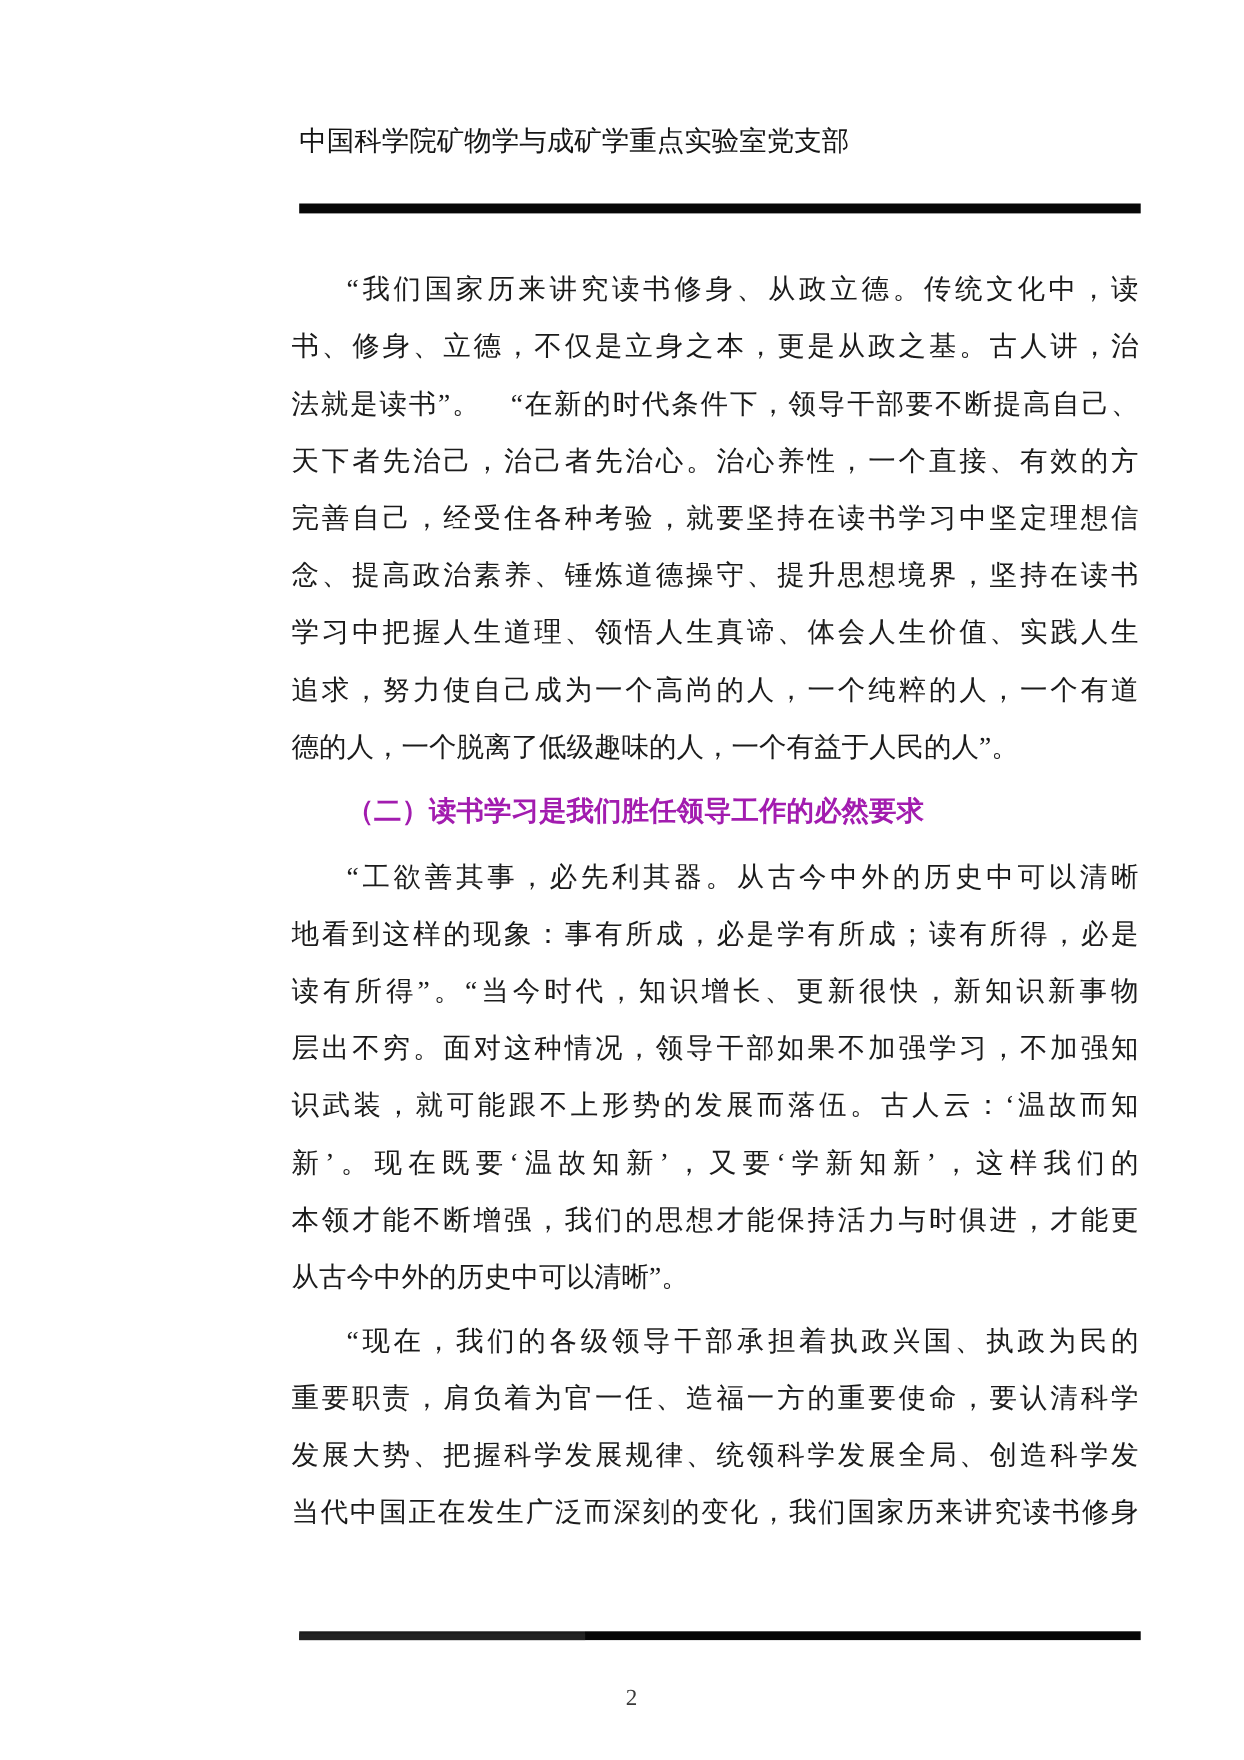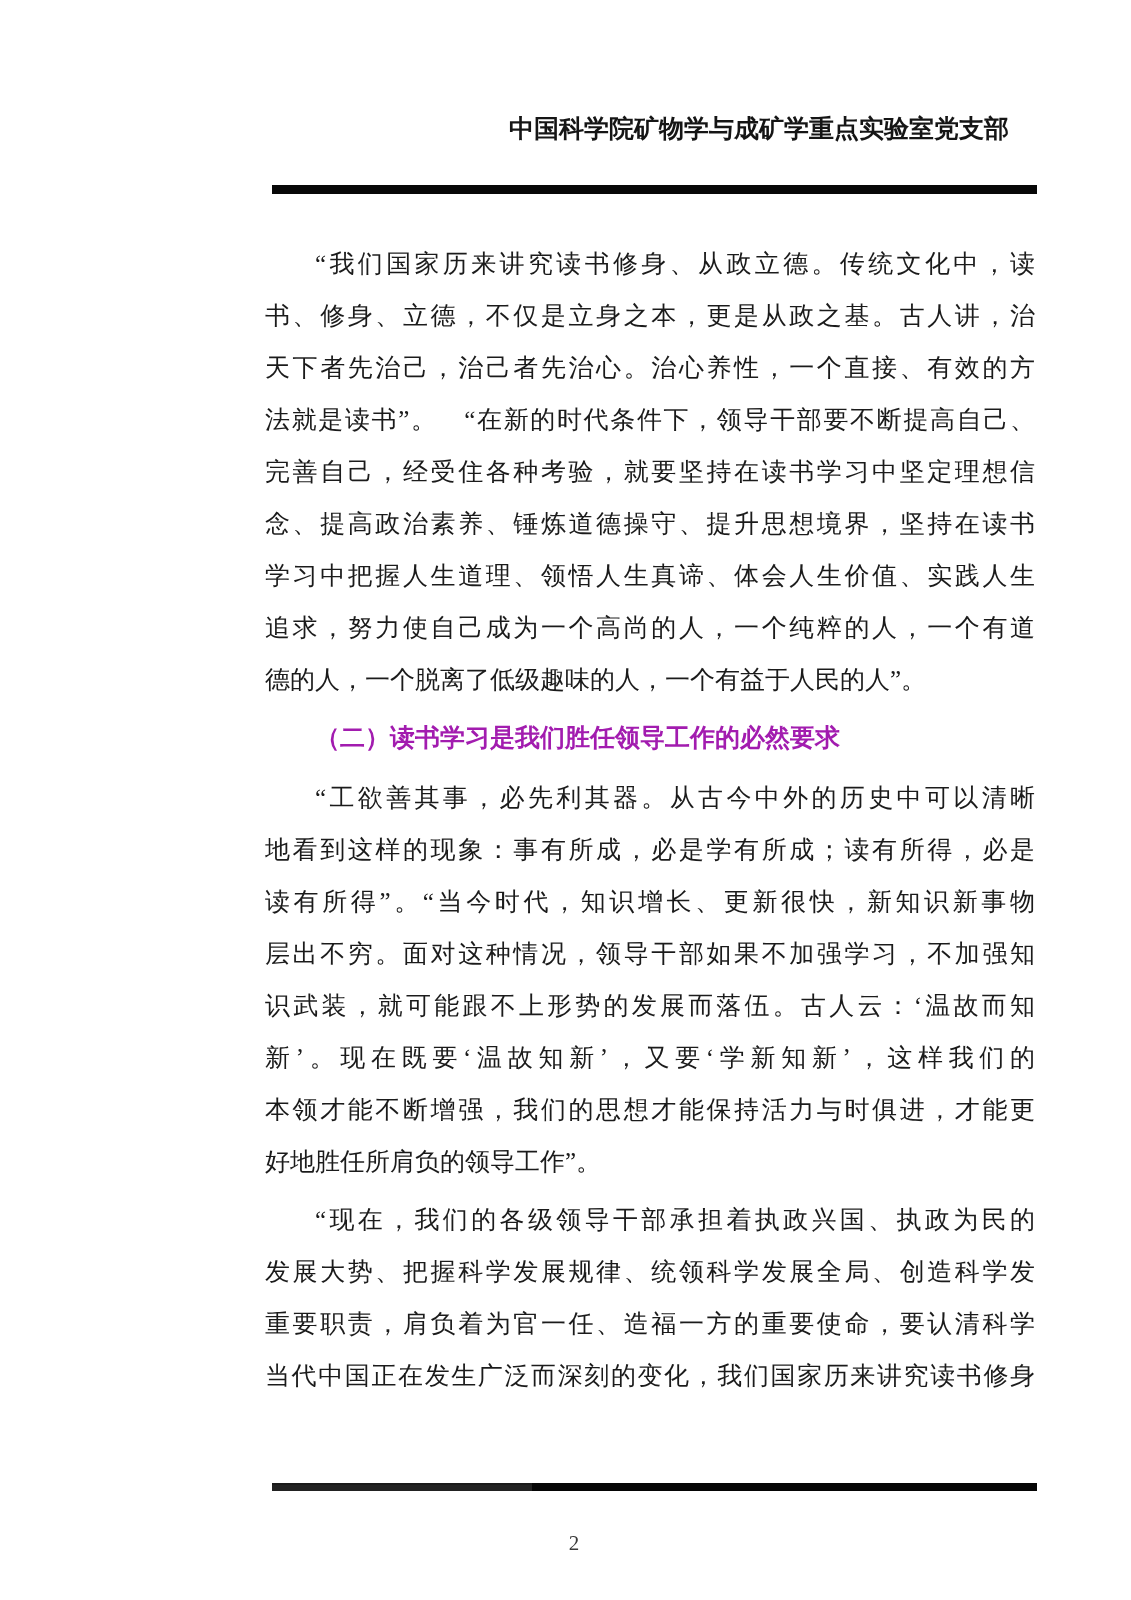--- a/index.html
+++ b/index.html
@@ -18,23 +18,22 @@
     overflow: hidden;
   }
   
   .page-header-text {
     position: absolute;
     top: 110px;
     left: 272px;
     width: 765px;
     box-sizing: border-box;
     padding-right: 28px;
-    text-align: right;
     font-family: "Liberation Sans", "DejaVu Sans", sans-serif;
-    font-weight: bold;
+    font-weight: normal;
     font-size: 25px;
     line-height: 36px;
     letter-spacing: 0px;
     color: #151515;
     white-space: nowrap;
   }
   .header-rule {
     position: absolute;
     top: 185px;
     left: 272px;
@@ -102,45 +101,45 @@
 <div class="page">
 
   <div class="page-header-text">中国科学院矿物学与成矿学重点实验室党支部</div>
 
   <div class="header-rule"></div>
 
   <div class="doc-body">
       <div class="block paragraph">
         <div class="line indent">“我们国家历来讲究读书修身、从政立德。传统文化中，读</div>
         <div class="line">书、修身、立德，不仅是立身之本，更是从政之基。古人讲，治</div>
+        <div class="line">法就是读书”。　“在新的时代条件下，领导干部要不断提高自己、</div>
         <div class="line">天下者先治己，治己者先治心。治心养性，一个直接、有效的方</div>
-        <div class="line">法就是读书”。　“在新的时代条件下，领导干部要不断提高自己、</div>
         <div class="line">完善自己，经受住各种考验，就要坚持在读书学习中坚定理想信</div>
         <div class="line">念、提高政治素养、锤炼道德操守、提升思想境界，坚持在读书</div>
         <div class="line">学习中把握人生道理、领悟人生真谛、体会人生价值、实践人生</div>
         <div class="line">追求，努力使自己成为一个高尚的人，一个纯粹的人，一个有道</div>
         <div class="line no-fill">德的人，一个脱离了低级趣味的人，一个有益于人民的人”。</div>
       </div>
       <div class="block heading">
         <div class="line indent no-fill">（二）读书学习是我们胜任领导工作的必然要求</div>
       </div>
       <div class="block paragraph">
         <div class="line indent">“工欲善其事，必先利其器。从古今中外的历史中可以清晰</div>
         <div class="line">地看到这样的现象：事有所成，必是学有所成；读有所得，必是</div>
         <div class="line">读有所得”。“当今时代，知识增长、更新很快，新知识新事物</div>
         <div class="line">层出不穷。面对这种情况，领导干部如果不加强学习，不加强知</div>
         <div class="line">识武装，就可能跟不上形势的发展而落伍。古人云：‘温故而知</div>
         <div class="line">新’。现在既要‘温故知新’，又要‘学新知新’，这样我们的</div>
         <div class="line">本领才能不断增强，我们的思想才能保持活力与时俱进，才能更</div>
-        <div class="line no-fill">好地胜任所肩负的领导工作”。</div>
+        <div class="line no-fill">从古今中外的历史中可以清晰”。</div>
       </div>
       <div class="block paragraph">
         <div class="line indent">“现在，我们的各级领导干部承担着执政兴国、执政为民的</div>
+        <div class="line">重要职责，肩负着为官一任、造福一方的重要使命，要认清科学</div>
         <div class="line">发展大势、把握科学发展规律、统领科学发展全局、创造科学发</div>
-        <div class="line">重要职责，肩负着为官一任、造福一方的重要使命，要认清科学</div>
         <div class="line">当代中国正在发生广泛而深刻的变化，我们国家历来讲究读书修身</div>
       </div>
     </div>
 
   <div class="footer-rule"></div>
 
   <div class="page-number">2</div>
 
 </div>
 

